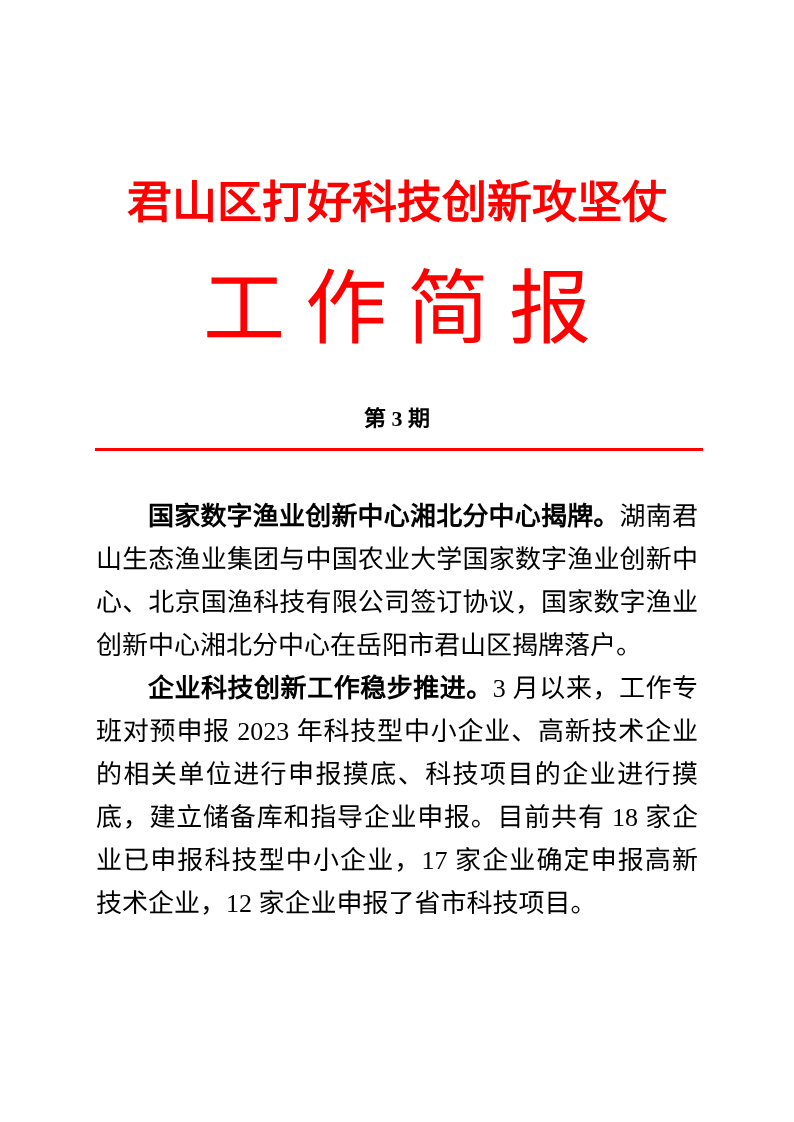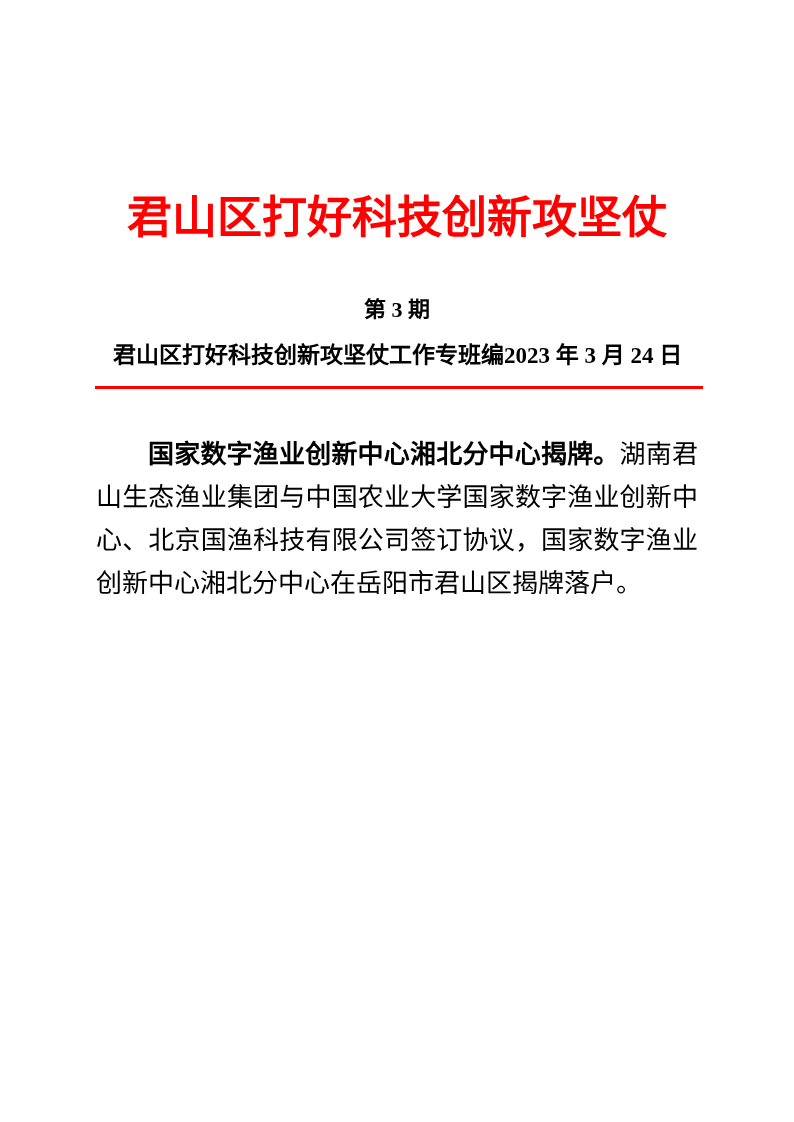--- a/index.html
+++ b/index.html
@@ -8,21 +8,21 @@
     background: #ffffff;
   }
   .page {
     position: relative;
     width: 794px;
     height: 1122px;
     margin: 0 auto;
     background: #ffffff;
     overflow: hidden;
     box-sizing: border-box;
-    padding: 16px 96px;
+    padding: 1px 96px;
     font-family: "Liberation Serif", "DejaVu Serif", serif;
     color: #000000;
   }
   .masthead-title {
     margin: 177px 0 0 0;
     font-family: "Liberation Sans", "DejaVu Sans", sans-serif;
     font-weight: bold;
     font-size: 45px;
     line-height: 50px;
     color: #ff0000;
@@ -86,29 +86,27 @@
     font-weight: bold;
   }
 </style>
 </head>
 <body>
 
 <div class="page">
 
   <h1 class="masthead-title">君山区打好科技创新攻坚仗</h1>
 
+  <h2 class="masthead-subtitle">工作简报</h2>
 
   <div class="issue">第 3 期</div>
 
-  <div class="byline">
-    <span>君山区打好科技创新攻坚仗工作专班编</span>
-    <span>2023 年 3 月 24 日</span>
-  </div>
 
   <div class="rule"></div>
 
   <div class="doc-body">
     <p><span class="lead">国家数字渔业创新中心湘北分中心揭牌。</span><span>湖南君山生态渔业集团与中国农业大学国家数字渔业创新中心、北京国渔科技有限公司签订协议，国家数字渔业创新中心湘北分中心在岳阳市君山区揭牌落户。</span></p>
 
+    <p><span class="lead">企业科技创新工作稳步推进。</span><span>3 月以来，工作专班对预申报 2023 年科技型中小企业、高新技术企业的相关单位进行申报摸底、科技项目的企业进行摸底，建立储备库和指导企业申报。目前共有 18 家企业已申报科技型中小企业，17 家企业确定申报高新技术企业，12 家企业申报了省市科技项目。</span></p>
 
   </div>
 
 </div>
 
 </body></html>

